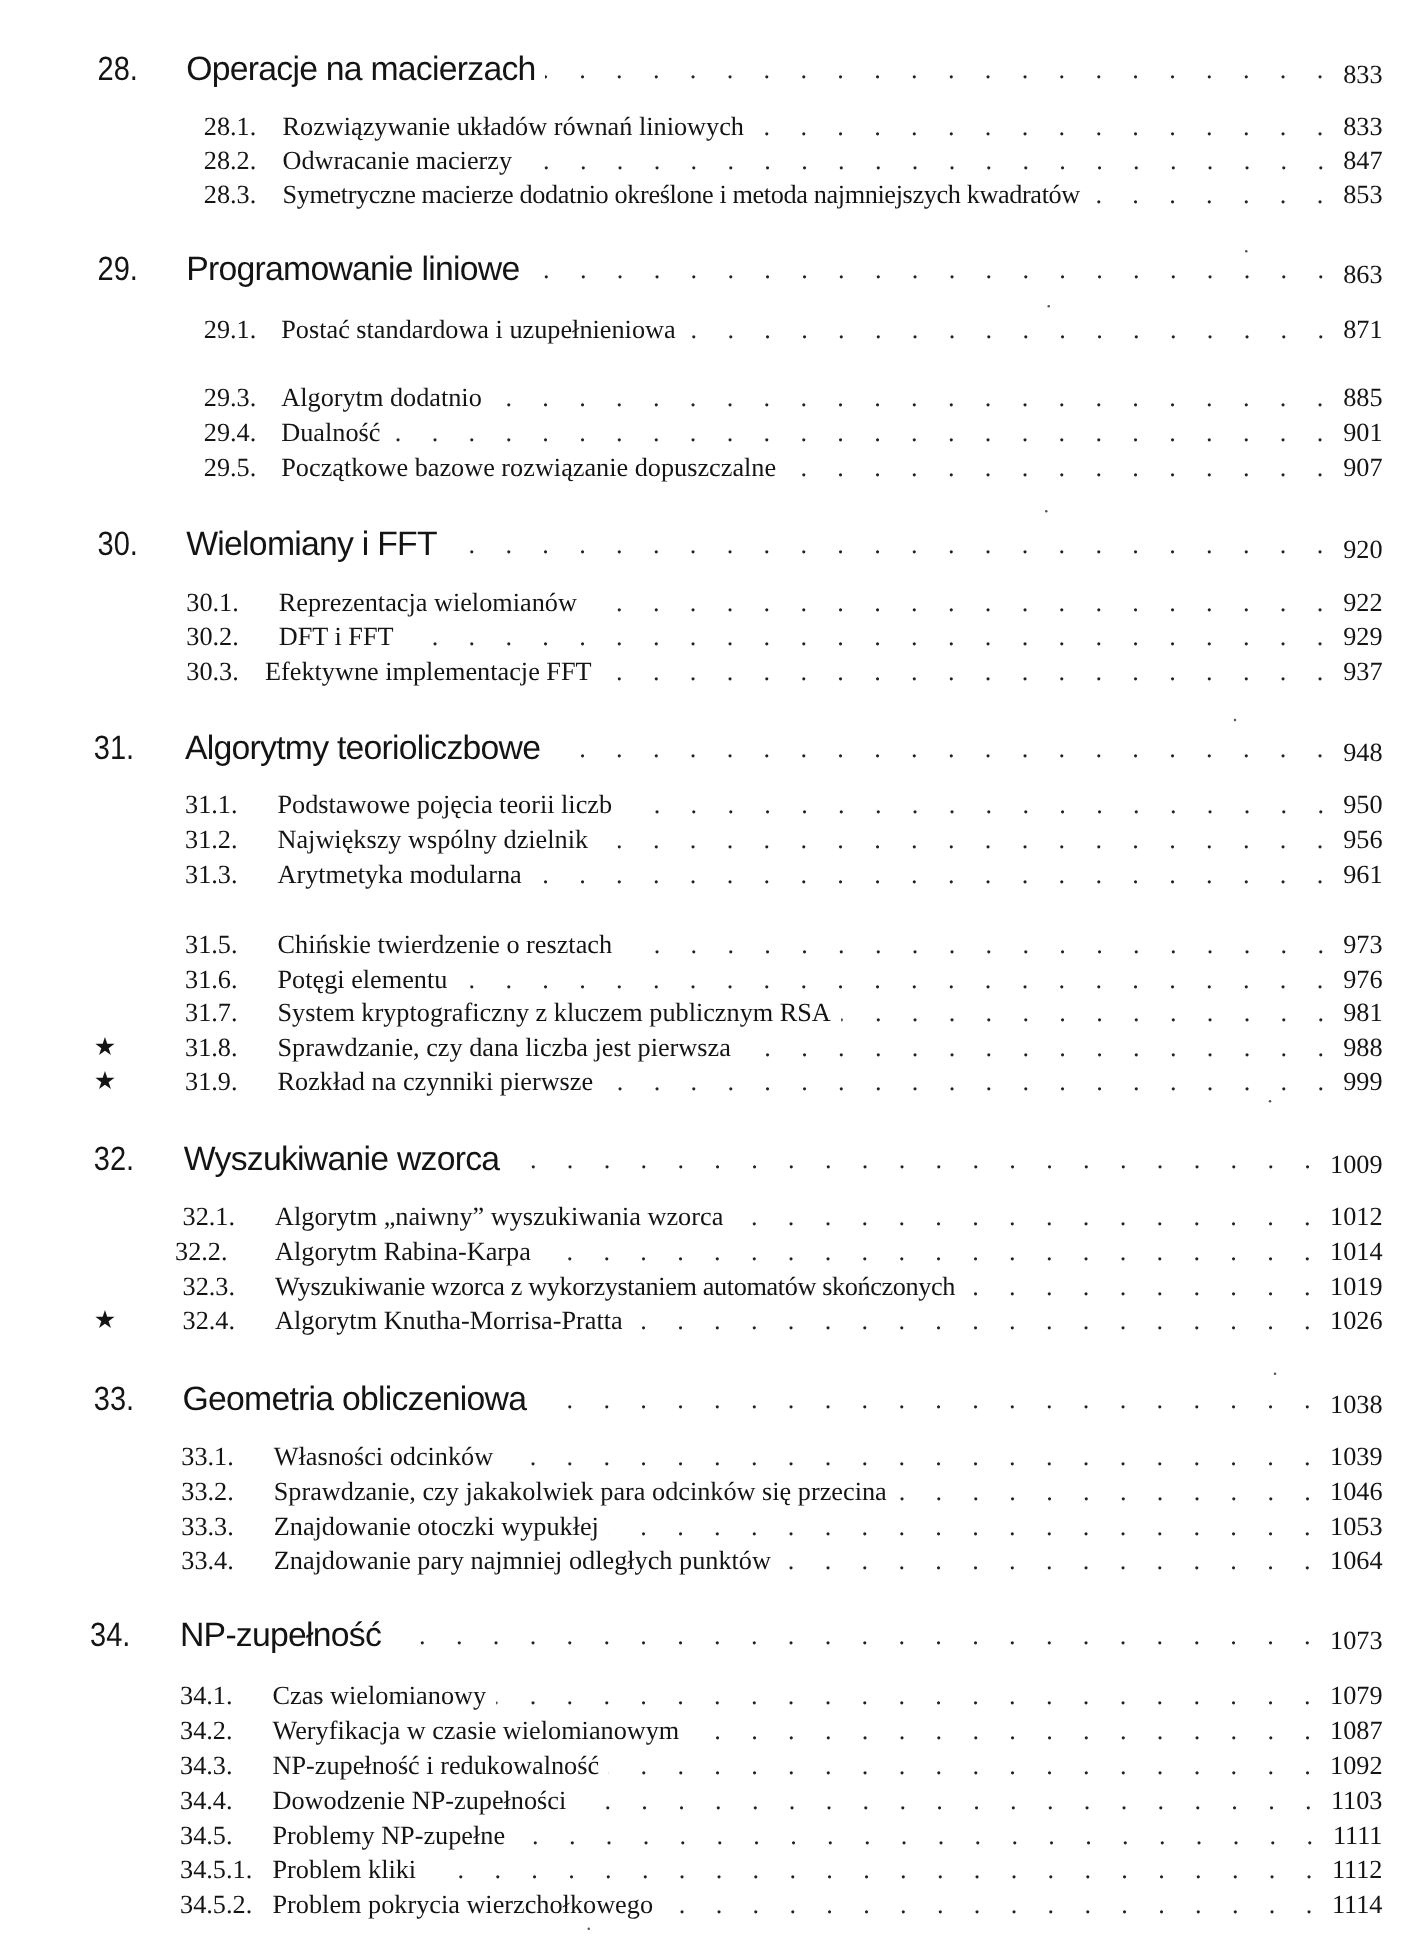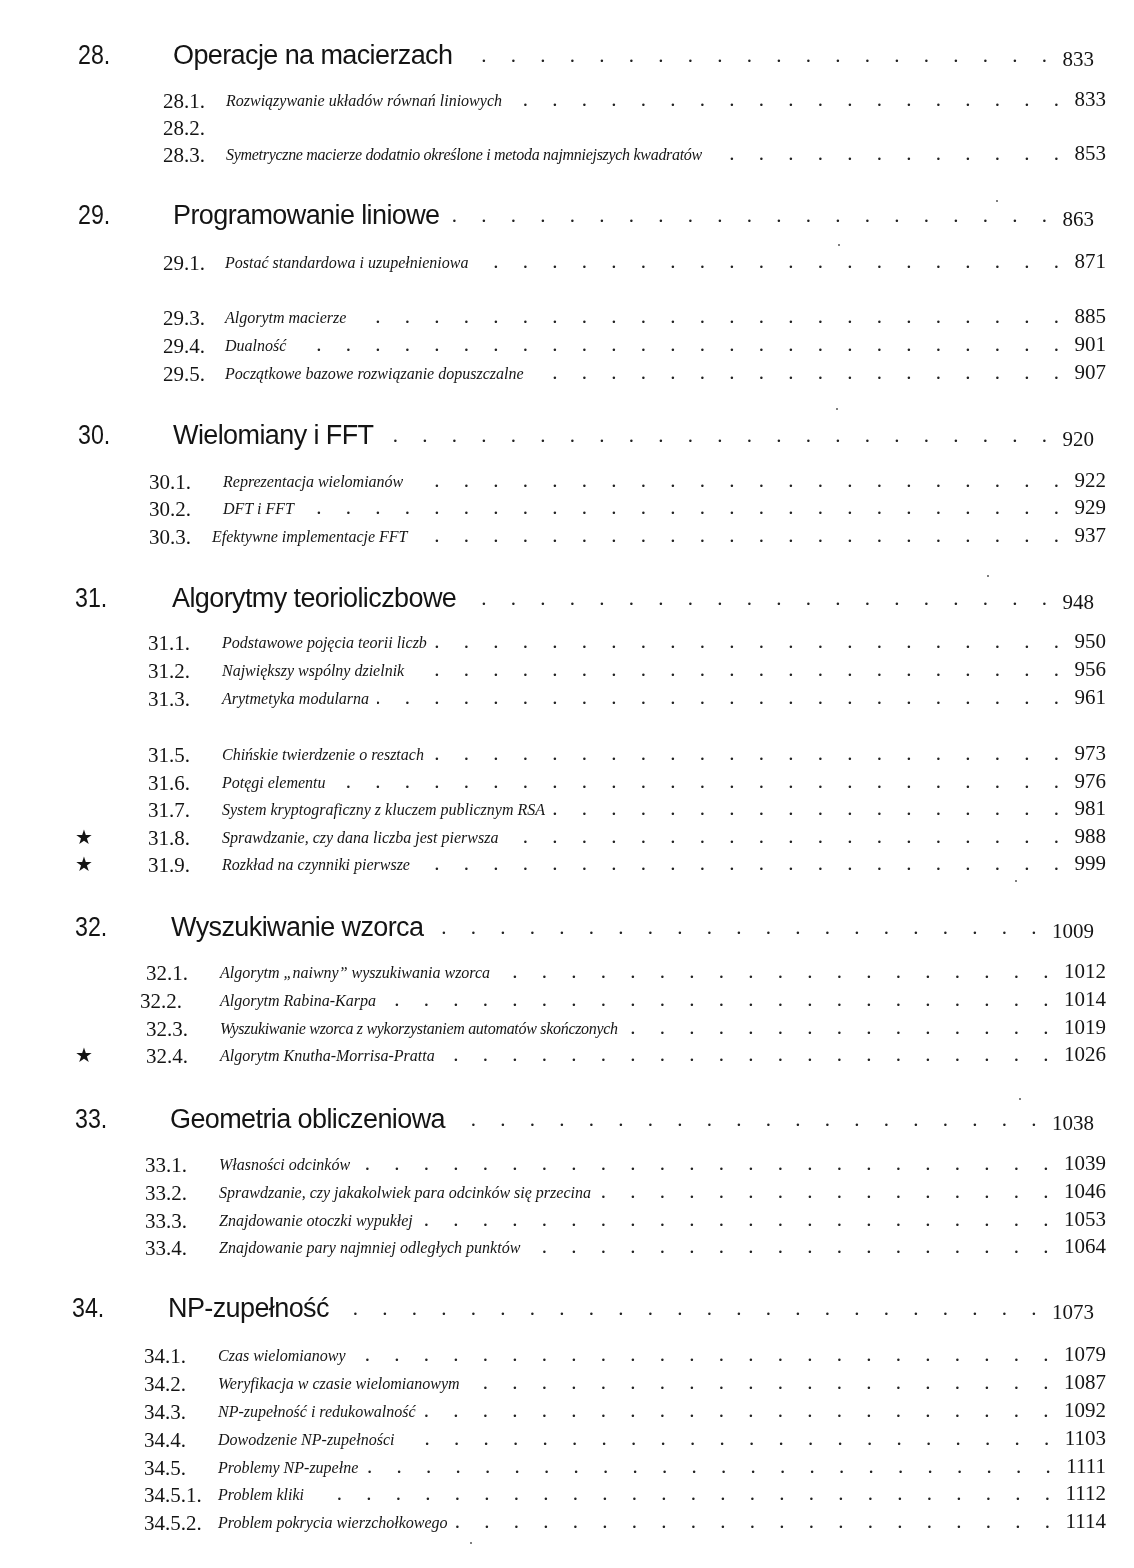--- a/index.html
+++ b/index.html
@@ -1,26 +1,26 @@
 <!DOCTYPE html>
 <html><head>
 <meta charset="utf-8">
 <style>
   html, body { margin: 0; padding: 0; background: #ffffff; }
   body { width: 1134px; height: 1568px; position: relative; overflow: hidden; color: #141414; }
   .page { position: absolute; left: 0; top: 0; width: 1134px; height: 1568px; }
   .row { position: absolute; left: 0; width: 1134px; height: 30px; }
   .ch-row .num { position: absolute; left: 78px; bottom: 0; font-family: "Liberation Sans", sans-serif; font-size: 27px; transform: scaleX(0.86); transform-origin: left bottom; line-height: 30px; }
-  .ch-row .title-wrap { position: absolute; left: 149px; right: 40px; bottom: 0; display: flex; align-items: flex-end; line-height: 30px; margin-left: 24px; }
+  .ch-row .title-wrap { position: absolute; left: 149px; right: 28px; bottom: 0; display: flex; align-items: flex-end; line-height: 30px; }
   .ch-row .title { font-family: "Liberation Sans", sans-serif; font-size: 27px; white-space: nowrap; letter-spacing: -0.6px; transform-origin: left bottom; }
   .ch-row .page-num { font-family: "Liberation Serif", serif; font-size: 21px; margin-left: 6px; white-space: nowrap; position: relative; top: 4px; }
   .sub-row .star { position: absolute; left: 75px; bottom: 2px; font-family: "DejaVu Sans", sans-serif; font-size: 20px; line-height: 24px; }
   .sub-row .num { position: absolute; bottom: 0; font-family: "Liberation Serif", serif; font-size: 21px; line-height: 26px; white-space: nowrap; }
   .sub-row .title-wrap { position: absolute; right: 28px; bottom: 0; display: flex; align-items: baseline; line-height: 26px; }
-  .sub-row .title { font-family: "Liberation Serif", serif; font-size: 16px; white-space: nowrap; font-style: italic; }
+  .sub-row .title { font-family: "Liberation Serif", serif; font-size: 21px; white-space: nowrap; }
   .sub-row .page-num { font-family: "Liberation Serif", serif; font-size: 21px; margin-left: 6px; white-space: nowrap; }
   .leader { flex: 1 1 auto; overflow: hidden; white-space: nowrap; font-family: "Liberation Serif", serif; font-size: 21px; letter-spacing: 9.5px; text-align: right; direction: rtl; color: #222; margin-left: 8px; }
   .leader::before { content: ". . . . . . . . . . . . . . . . . . . . . . . . . . . . . . . . . . . . . . . . . . . . . . . . . . . . . . . . . . . . . . . . . . . . . . . . . . . . . . . . . . . . . . . . ."; }
   .speck { position: absolute; width: 2px; height: 2px; background: #555; border-radius: 1px; }
 </style>
 </head>
 <body>
 
 <div class="page">
 
@@ -35,20 +35,25 @@
   <div class="row sub-row" style="top:84px">
     <span class="num" style="left:163px">28.1.</span>
     <div class="title-wrap" style="left:226px">
         <span class="title">Rozwiązywanie układów równań liniowych</span>
         <span class="leader"></span>
         <span class="page-num">833</span>
       </div>
   </div>
   <div class="row sub-row" style="top:111px">
     <span class="num" style="left:163px">28.2.</span>
+    <div class="title-wrap" style="left:226px">
+        <span class="title">Odwracanie macierzy</span>
+        <span class="leader"></span>
+        <span class="page-num">847</span>
+      </div>
   </div>
   <div class="row sub-row" style="top:138px">
     <span class="num" style="left:163px">28.3.</span>
     <div class="title-wrap" style="left:226px">
         <span class="title" style="letter-spacing:-0.3px">Symetryczne macierze dodatnio określone i metoda najmniejszych kwadratów</span>
         <span class="leader"></span>
         <span class="page-num">853</span>
       </div>
   </div>
 
@@ -64,21 +69,21 @@
     <span class="num" style="left:163px">29.1.</span>
     <div class="title-wrap" style="left:225px">
         <span class="title">Postać standardowa i uzupełnieniowa</span>
         <span class="leader"></span>
         <span class="page-num">871</span>
       </div>
   </div>
   <div class="row sub-row" style="top:301px">
     <span class="num" style="left:163px">29.3.</span>
     <div class="title-wrap" style="left:225px">
-        <span class="title">Algorytm macierze</span>
+        <span class="title">Algorytm dodatnio</span>
         <span class="leader"></span>
         <span class="page-num">885</span>
       </div>
   </div>
   <div class="row sub-row" style="top:329px">
     <span class="num" style="left:163px">29.4.</span>
     <div class="title-wrap" style="left:225px">
         <span class="title">Dualność</span>
         <span class="leader"></span>
         <span class="page-num">901</span>

